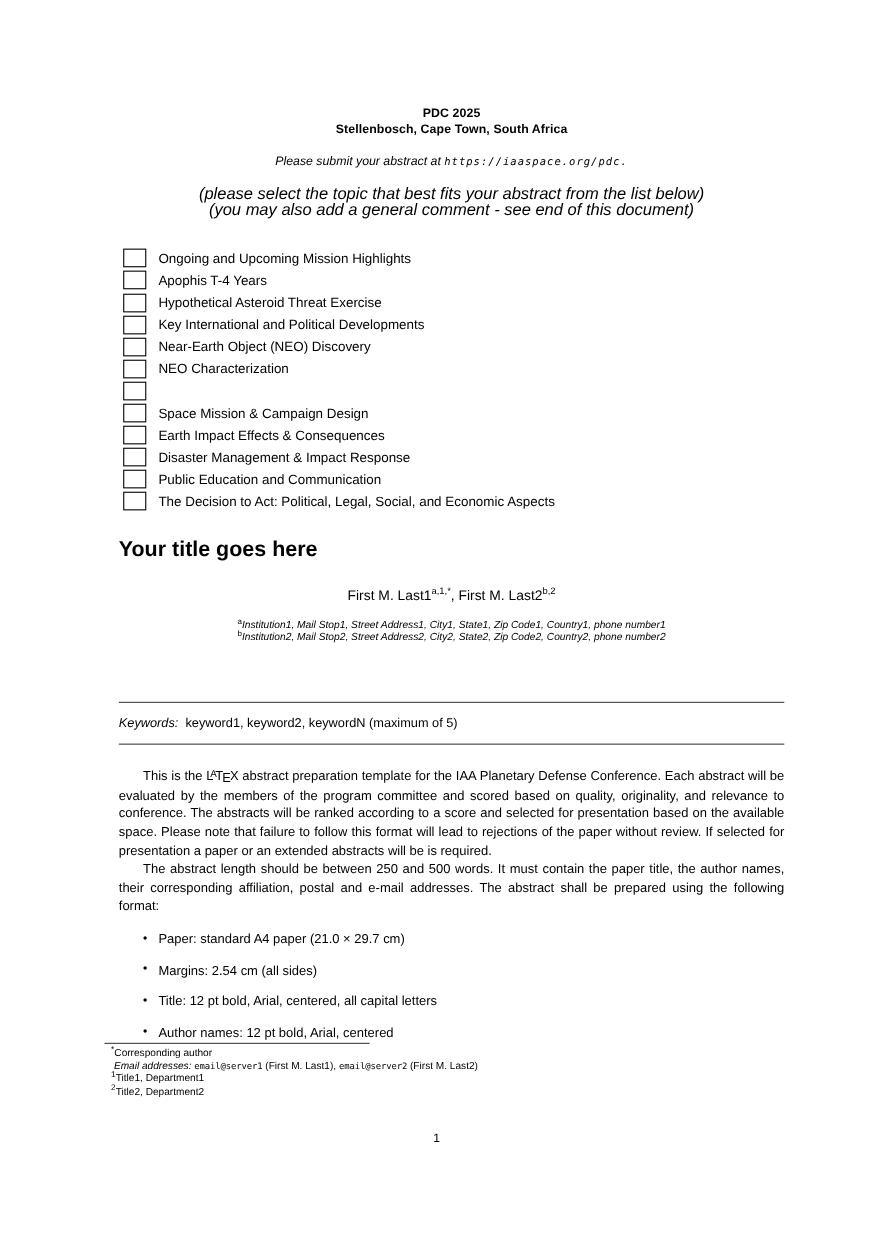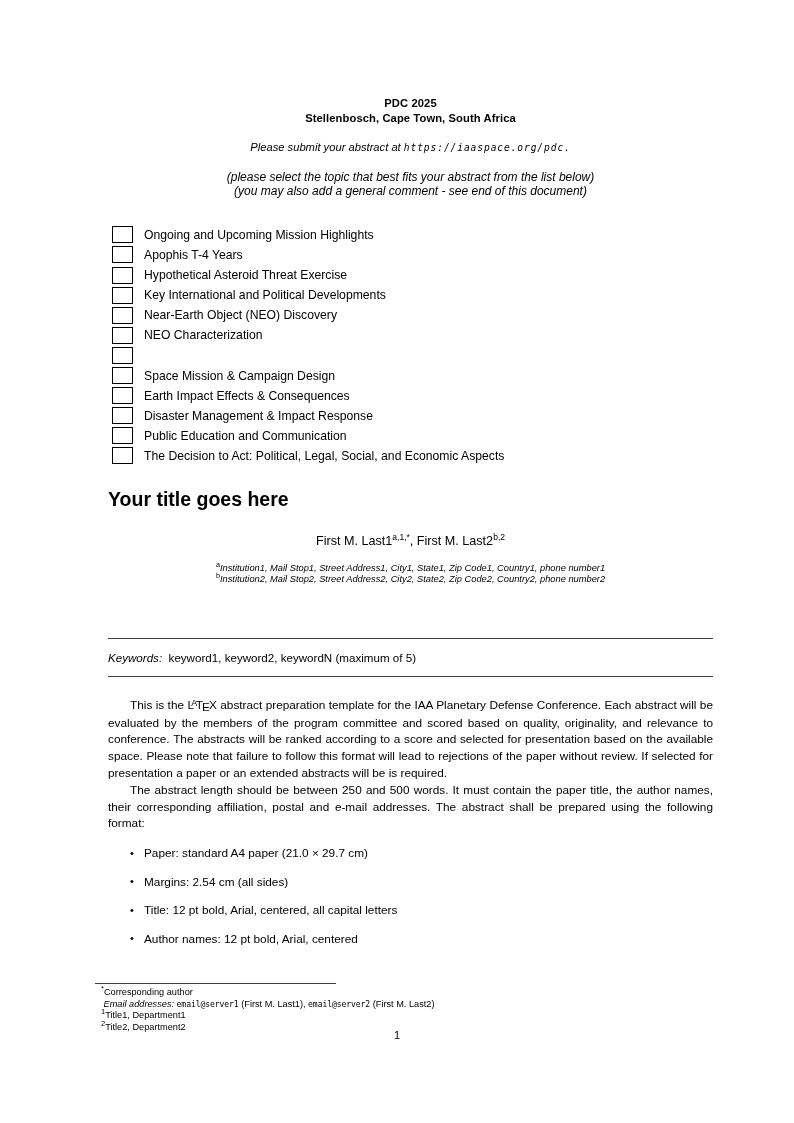--- a/index.html
+++ b/index.html
@@ -46,21 +46,21 @@
   }
   .submit-line .url {
     font-family: "DejaVu Sans Mono", "Liberation Mono", monospace;
     font-style: italic;
     font-size: 9.6px;
     letter-spacing: 0.9px;
   }
   .note-lines {
     margin-top: 15px;
     font-style: italic;
-    font-size: 12px;
+    font-size: 15px;
     line-height: 14.4px;
   }
 
   
   .topics {
     margin-top: 26px;
     padding-left: 4px;
   }
   .topic-row {
     position: relative;
@@ -179,21 +179,21 @@
     position: absolute;
     left: 22px;
     top: -0.5px;
     font-size: 11px;
   }
 
   
   .footnotes {
     position: absolute;
     left: 95px;
-    top: 983px;
+    top: 948px;
     width: 605px;
   }
   .fn-rule {
     width: 241px;
     border: 0;
     border-top: 1.1px solid #404040;
     margin: 0 0 3px 0;
   }
   .fn-line {
     font-size: 9.2px;

